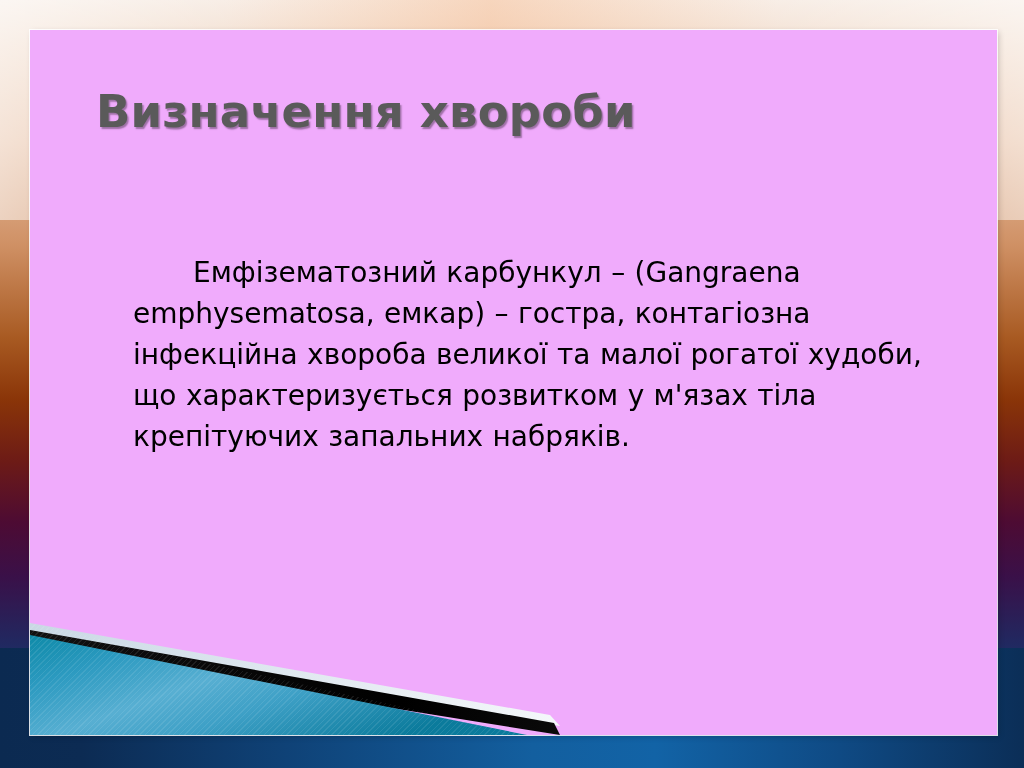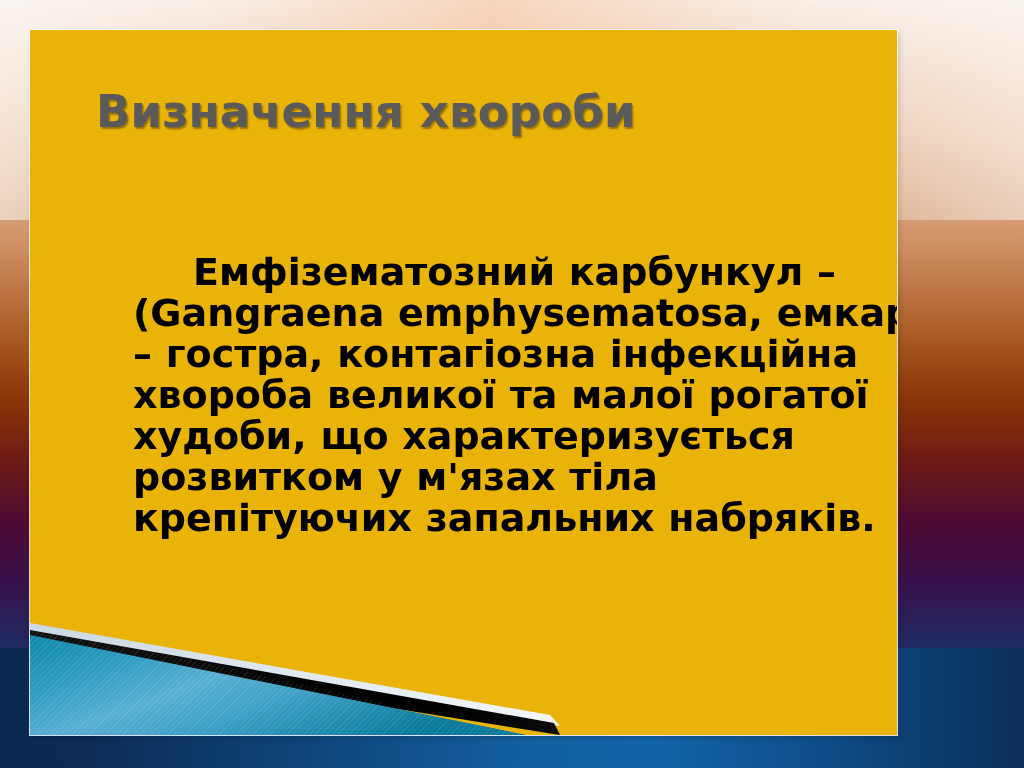--- a/index.html
+++ b/index.html
@@ -90,23 +90,23 @@
         #1263a6 64%,
         #0f4a84 82%,
         #0b2e57 100%);
   }
 
   
   #slide-page {
     position: absolute;
     left: 30px;
     top: 30px;
-    width: 867px;
+    width: 967px;
     height: 705px;
-    background: #eab308;
+    background: #f0abfc;
     box-shadow: 0 0 0 1px rgba(255,255,255,.85),
                 2px 2px 6px rgba(0,0,0,.18);
     overflow: hidden;
   }
 
   
   #slide-title {
     position: absolute;
     left: 66px;
     top: 58px;
@@ -119,27 +119,26 @@
     text-shadow: 1.5px 1.5px 1.5px rgba(0,0,0,.35);
     white-space: nowrap;
   }
 
   
   #slide-body {
     position: absolute;
     left: 103px;
     top: 222px;
     width: 800px;
-    font-size: 38px;
+    font-size: 28px;
     line-height: 41px;
     color: #000000;
     text-indent: 60px;
     letter-spacing: 0px;
     word-spacing: .5px;
-    font-weight: bold;
   }
 
   
   #corner-decoration {
     position: absolute;
     left: 0;
     bottom: 0;
     width: 965px;
     height: 130px;
     pointer-events: none;

